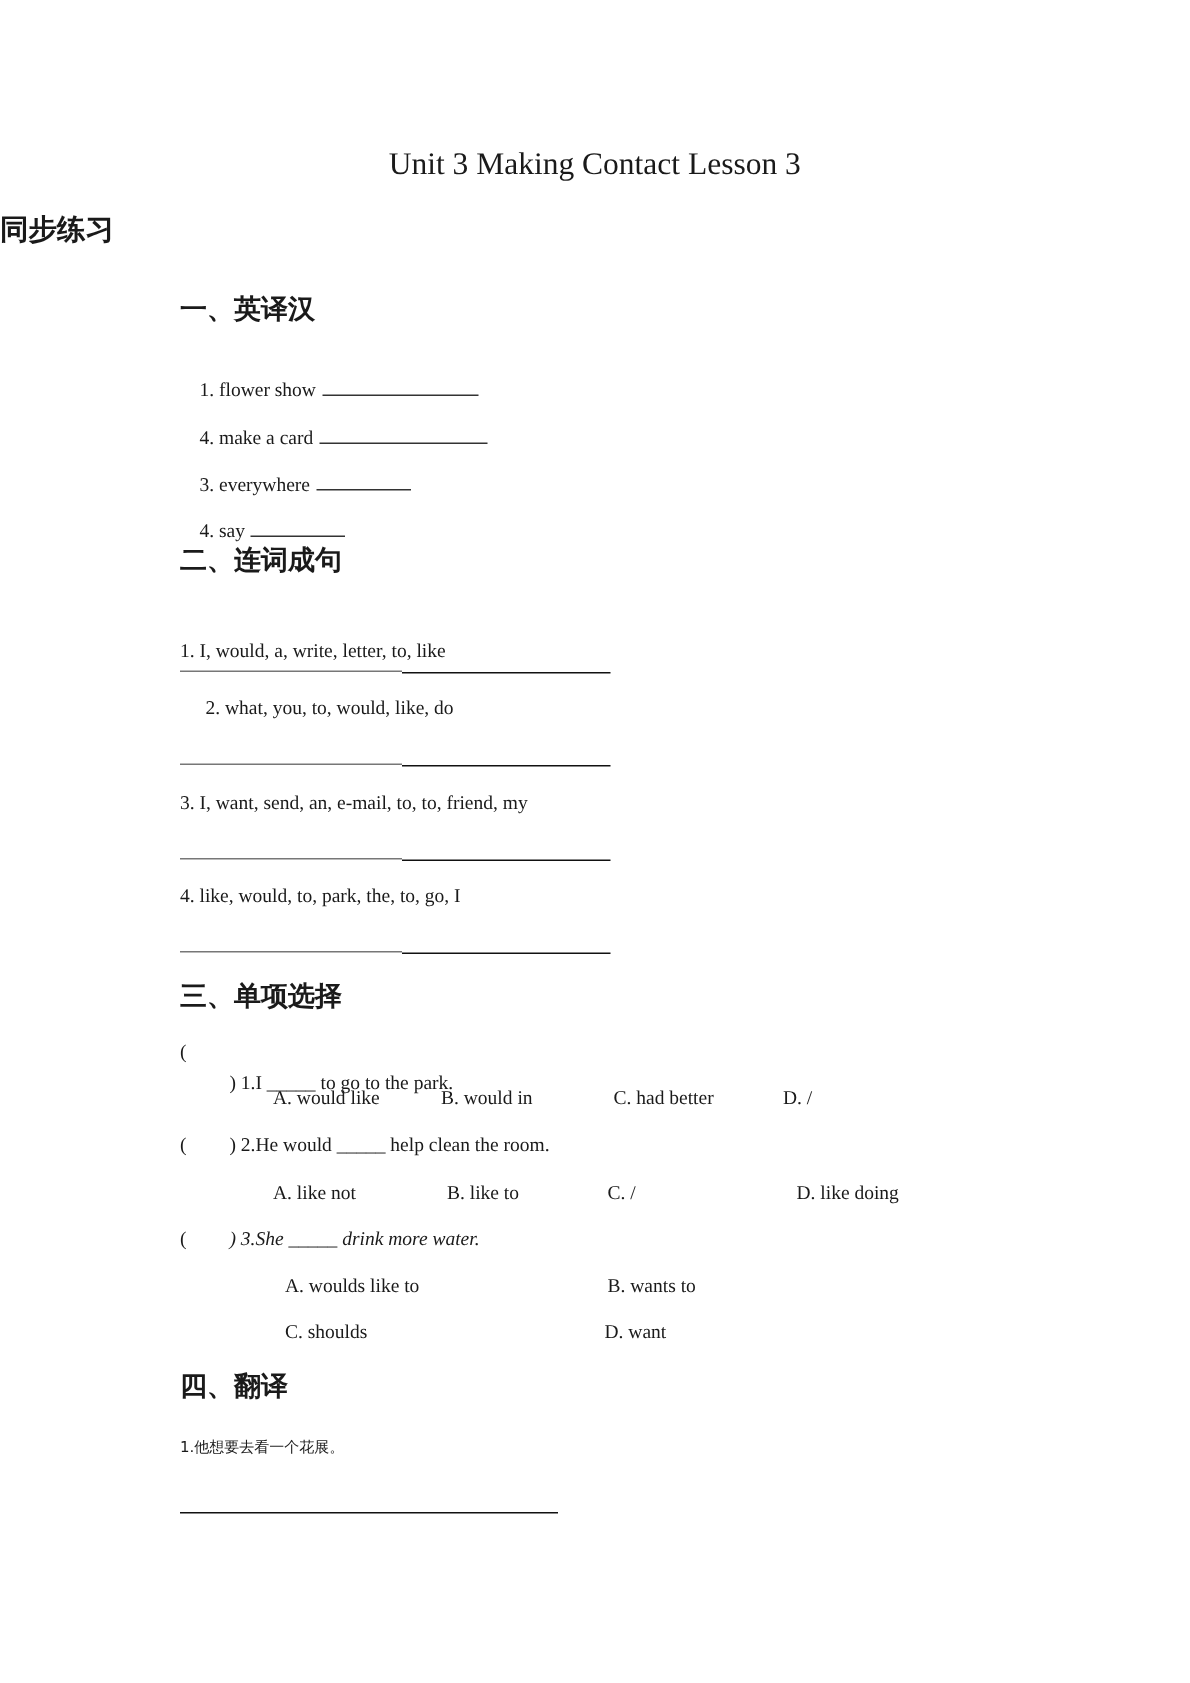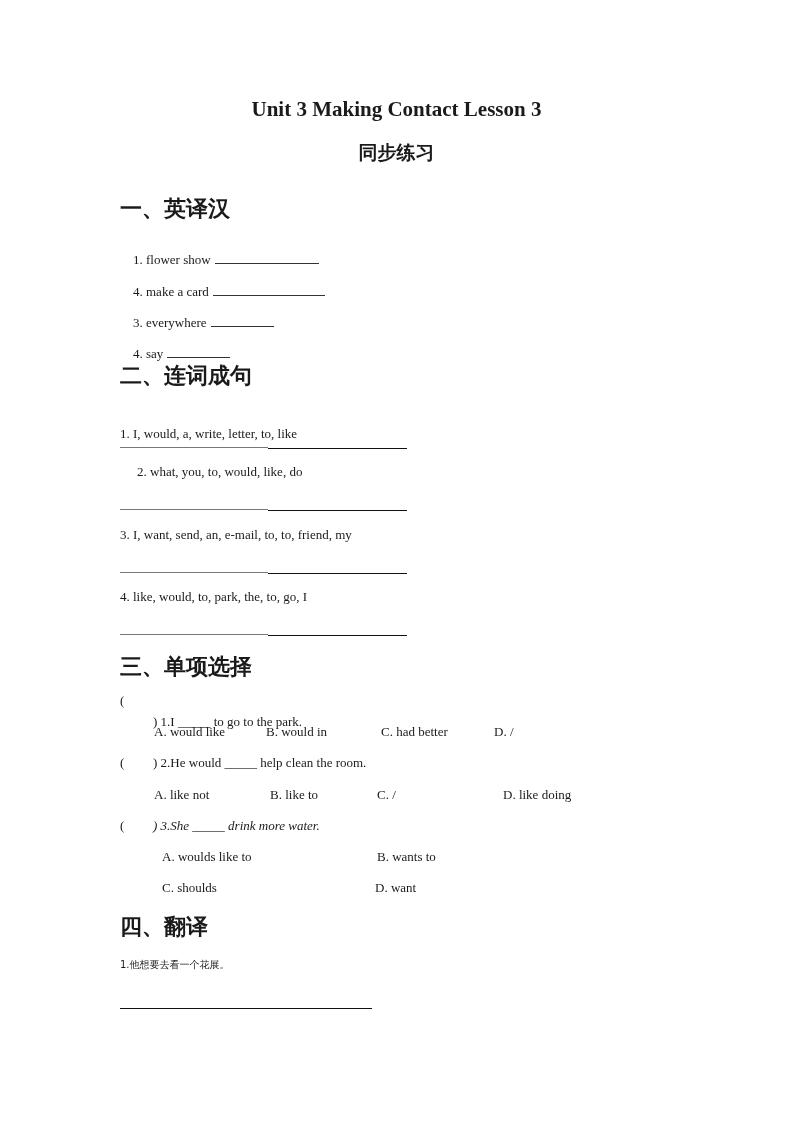--- a/index.html
+++ b/index.html
@@ -4,38 +4,38 @@
   <style>
     html, body { margin: 0; padding: 0; background: #ffffff; }
     body {
       width: 793px; height: 1122px; position: relative; overflow: hidden;
       font-family: "Liberation Serif", "DejaVu Serif", serif;
       color: #1a1a1a;
     }
     .abs { position: absolute; white-space: pre; }
     .title {
       left: 0; width: 793px; text-align: center;
-      font-weight: bold; font-size: 21px; top: 97px;
+      font-weight: normal; font-size: 21px; top: 97px;
     }
     .subtitle {
-      left: 0; width: 793px; text-align: center;
+      left: 0; width: 793px; text-align: left;
       font-family: "DejaVu Sans", sans-serif; font-weight: bold; font-size: 19px; top: 140px;
     }
     .section {
-      left: 120px; font-family: "DejaVu Sans", sans-serif; font-weight: bold; font-size: 22px;
+      left: 120px; font-family: "DejaVu Sans", sans-serif; font-weight: bold; font-size: 18px;
     }
     .line { font-size: 13px; left: 120px; }
     .blank {
       display: inline-block; border-bottom: 1px solid #333; height: 12px; vertical-align: baseline;
       margin-left: 4px;
     }
     .answer-line { position: absolute; left: 120px; height: 0; }
     .answer-line .l1 { position: absolute; left: 0; top: 0; width: 148px; border-top: 1px solid #777; }
     .answer-line .l2 { position: absolute; left: 148px; top: 1px; width: 139px; border-top: 1.5px solid #111; }
-    .opt { font-size: 13px; }
+    .opt { font-size: 13px; margin-left: 28px; }
     .cn-line { font-family: "DejaVu Sans", sans-serif; font-size: 10px; }
     .trans-line { position: absolute; left: 120px; width: 252px; border-top: 1.5px solid #111; }
   </style>
 </head>
 <body>
 
 <div>
 
   <div class="abs title">Unit 3 Making Contact Lesson 3</div>
   <div class="abs subtitle">同步练习</div>

